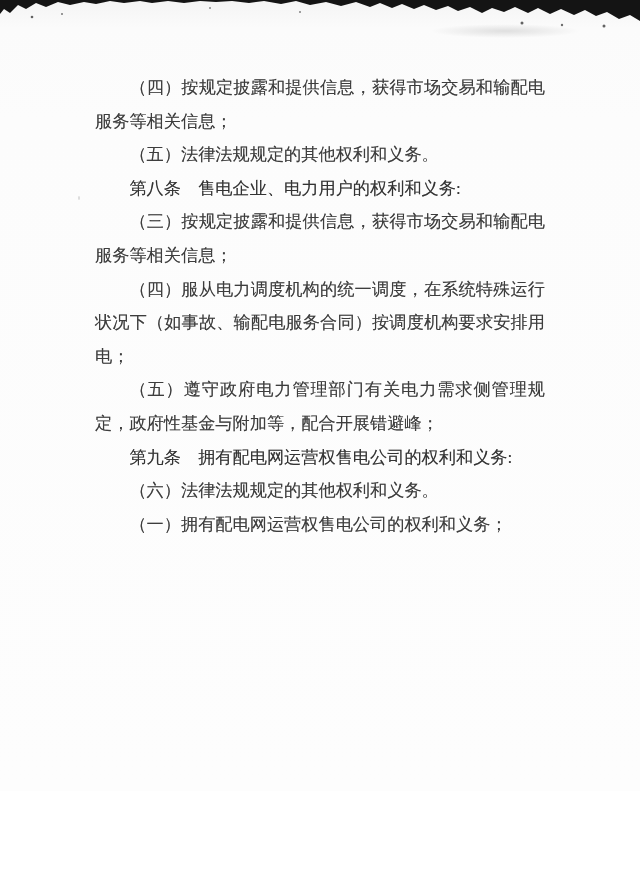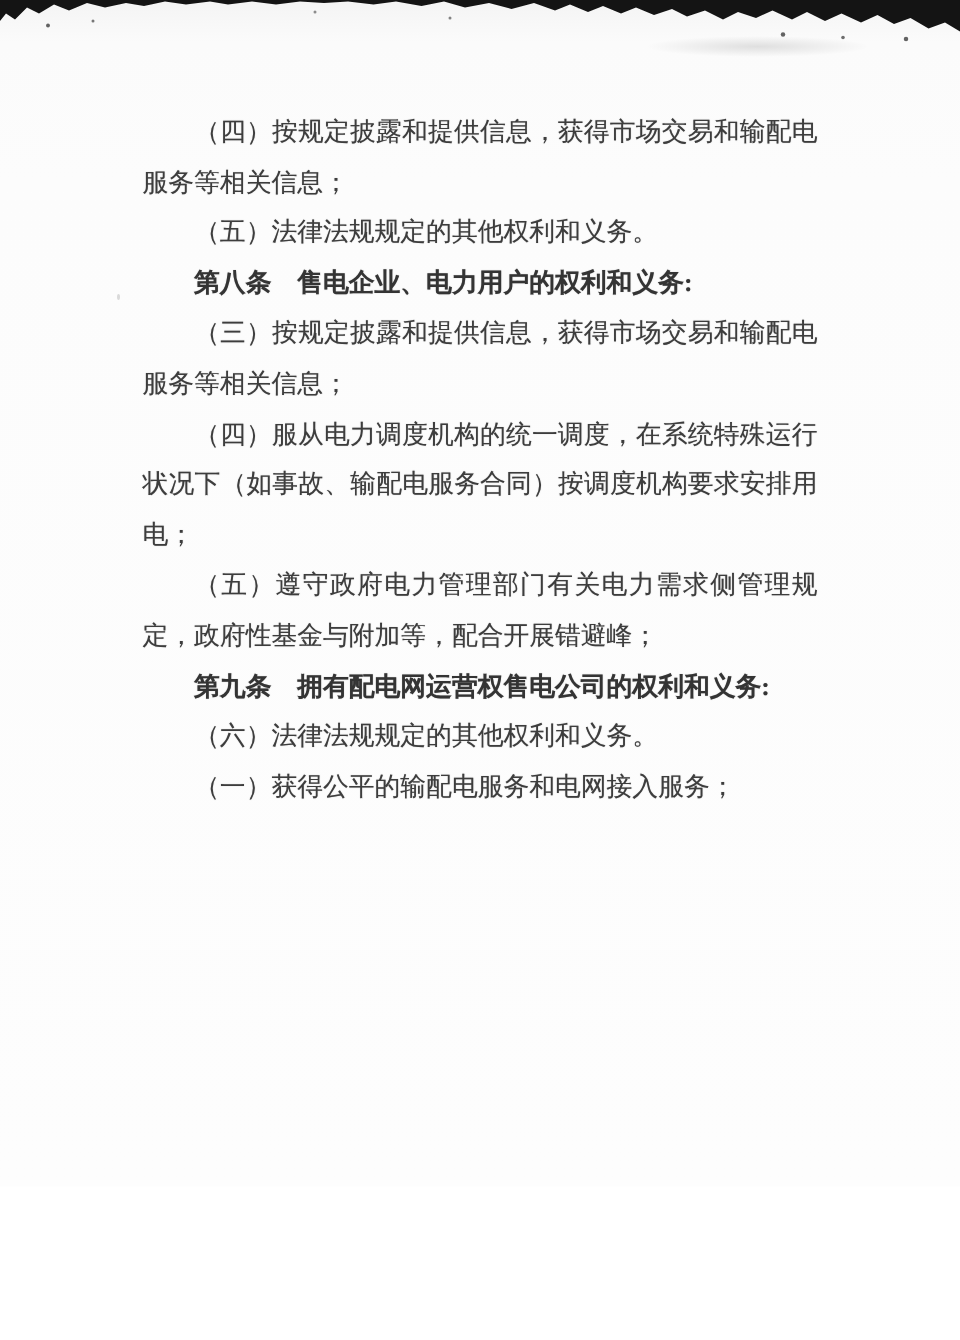--- a/index.html
+++ b/index.html
@@ -28,21 +28,21 @@
     line-height: 33.6px;
     color: #3d3d3d;
     text-align: justify;
     text-shadow: 0 0 0.6px rgba(70,70,70,0.5);
   }
   .para {
     margin: 0;
     text-indent: 2em;
   }
   .para.heading {
-    font-weight: bold;
+    font-weight: normal;
     color: #343434;
   }
   .page-number {
     position: absolute;
     top: 828px; left: 521px;
     font-size: 11px;
     letter-spacing: 3px;
     color: #5c5c5c;
   }
   .watermark {
@@ -99,21 +99,21 @@
 
   <div class="body-text">
       <p class="para">（四）按规定披露和提供信息，获得市场交易和输配电服务等相关信息；</p>
       <p class="para">（五）法律法规规定的其他权利和义务。</p>
       <p class="para heading">第八条　售电企业、电力用户的权利和义务:</p>
       <p class="para">（三）按规定披露和提供信息，获得市场交易和输配电服务等相关信息；</p>
       <p class="para">（四）服从电力调度机构的统一调度，在系统特殊运行状况下（如事故、输配电服务合同）按调度机构要求安排用电；</p>
       <p class="para">（五）遵守政府电力管理部门有关电力需求侧管理规定，政府性基金与附加等，配合开展错避峰；</p>
       <p class="para heading">第九条　拥有配电网运营权售电公司的权利和义务:</p>
       <p class="para">（六）法律法规规定的其他权利和义务。</p>
-      <p class="para">（一）获得公平的输配电服务和电网接入服务；</p>
+      <p class="para">（一）拥有配电网运营权售电公司的权利和义务；</p>
     </div>
 
   <div class="speck s1"></div>
   <div class="speck s2"></div>
   <div class="speck s3"></div>
 
   <div class="page-number">- 5 -</div>
 
 
 </div>

